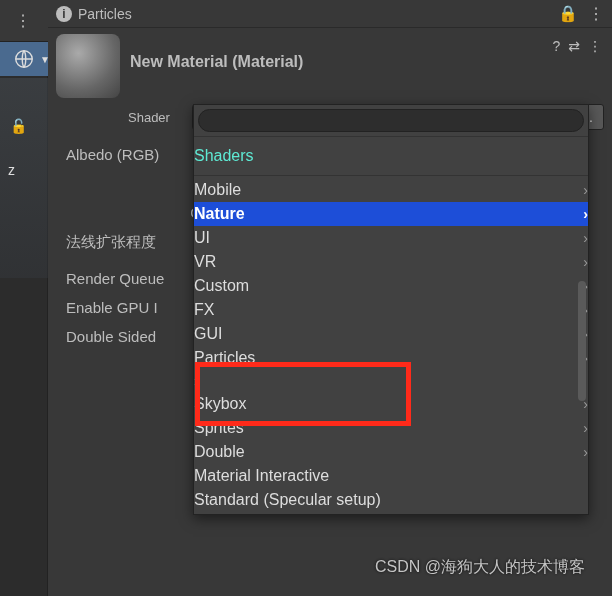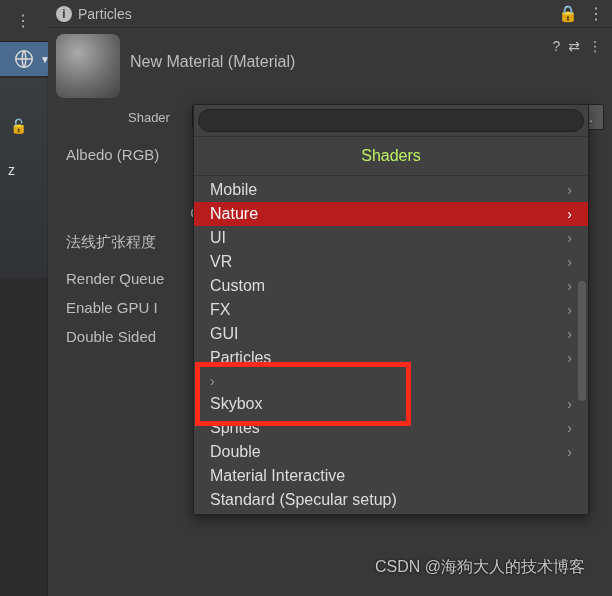--- a/index.html
+++ b/index.html
@@ -17,43 +17,43 @@
     
     .main { position: absolute; left: 48px; top: 0; right: 0; height: 596px; background: #383838; }
     
     .header { height: 28px; background: #383838; display: flex; align-items: center; padding: 0 8px; border-bottom: 1px solid #2a2a2a; }
     .header-title { display: flex; align-items: center; gap: 6px; color: #bdbdbd; font-size: 14px; }
     .info-icon { width: 16px; height: 16px; background: #bdbdbd; border-radius: 50%; display: flex; align-items: center; justify-content: center; color: #383838; font-size: 12px; font-weight: bold; }
     .header-right { margin-left: auto; display: flex; gap: 10px; color: #bdbdbd; }
     
     .material-row { display: flex; align-items: center; padding: 6px 8px; gap: 10px; }
     .material-preview { width: 64px; height: 64px; background: radial-gradient(circle at 35% 30%, #aaa, #666 60%, #444); border-radius: 8px; }
-    .material-info { flex: 1; }
+    .material-info { flex: 1; font-weight: bold; }
     .material-title { color: #bdbdbd; font-size: 16px; margin-bottom: 8px; }
     .material-icons { position: absolute; right: 10px; top: 38px; display: flex; gap: 8px; color: #bdbdbd; font-size: 14px; }
     
     .shader-row { display: flex; align-items: center; gap: 8px; padding: 0 8px 8px 80px; }
     .shader-label { color: #bdbdbd; font-size: 13px; width: 56px; }
     .shader-dropdown { flex: 1; background: #514f4f; border: 1px solid #222; border-radius: 3px; padding: 4px 8px; color: #ddd; font-size: 14px; display: flex; align-items: center; justify-content: space-between; }
     .edit-btn { background: #585858; border: 1px solid #222; border-radius: 3px; padding: 4px 10px; color: #ddd; font-size: 14px; }
     
     .props { padding: 8px 8px 8px 18px; }
     .prop-row { display: flex; align-items: center; margin-bottom: 12px; }
     .prop-label { width: 176px; color: #bdbdbd; font-size: 15px; text-align: left; }
     .prop-label.right { text-align: right; padding-right: 12px; }
     
     .dropdown-popup { position: absolute; left: 193px; top: 104px; width: 396px; background: #414141; border: 1px solid #222; box-shadow: 0 4px 12px rgba(0,0,0,0.5); }
     .search-row { padding: 4px; border-bottom: 1px solid #333; }
     .search-input { width: 100%; background: #2d2d2d; border: 1px solid #222; border-radius: 12px; padding: 3px 8px 3px 26px; color: #ddd; font-size: 13px; position: relative; }
     .search-wrap { position: relative; }
     .search-icon { position: absolute; left: 8px; top: 4px; color: #888; font-size: 12px; }
-    .popup-header { text-align: center; padding: 10px 0; color: #bef264; font-size: 16px; border-bottom: 1px solid #333; }
+    .popup-header { padding: 10px 0; color: #5eead4; font-size: 16px; border-bottom: 1px solid #333; }
     .popup-list { padding: 2px 0; }
-    .popup-item { display: flex; align-items: center; justify-content: space-between; padding: 3px 16px; color: #ddd; font-size: 16px; cursor: pointer; }
-    .popup-item.selected { background: #b91c1c; color: #fff; }
+    .popup-item { display: flex; align-items: center; justify-content: space-between; padding: 3px 0; color: #ddd; font-size: 16px; cursor: pointer; }
+    .popup-item.selected { background: #1d4ed8; color: #fff; font-weight: bold; }
     .popup-item .chevron { color: #999; font-size: 14px; }
     .popup-item.selected .chevron { color: #fff; }
     
     .highlight-box { position: absolute; left: 195px; top: 362px; width: 216px; height: 64px; border: 5px solid #ff2a1a; pointer-events: none; }
     
     .watermark { position: absolute; right: 27px; bottom: 18px; color: #ddd; font-size: 16px; opacity: 0.85; text-shadow: 0 0 3px #000; }
     
     .scrollbar-hint { position: absolute; right: 2px; top: 176px; width: 8px; height: 120px; background: #5a5a5a; border-radius: 4px; }
   </style>
 </head>

